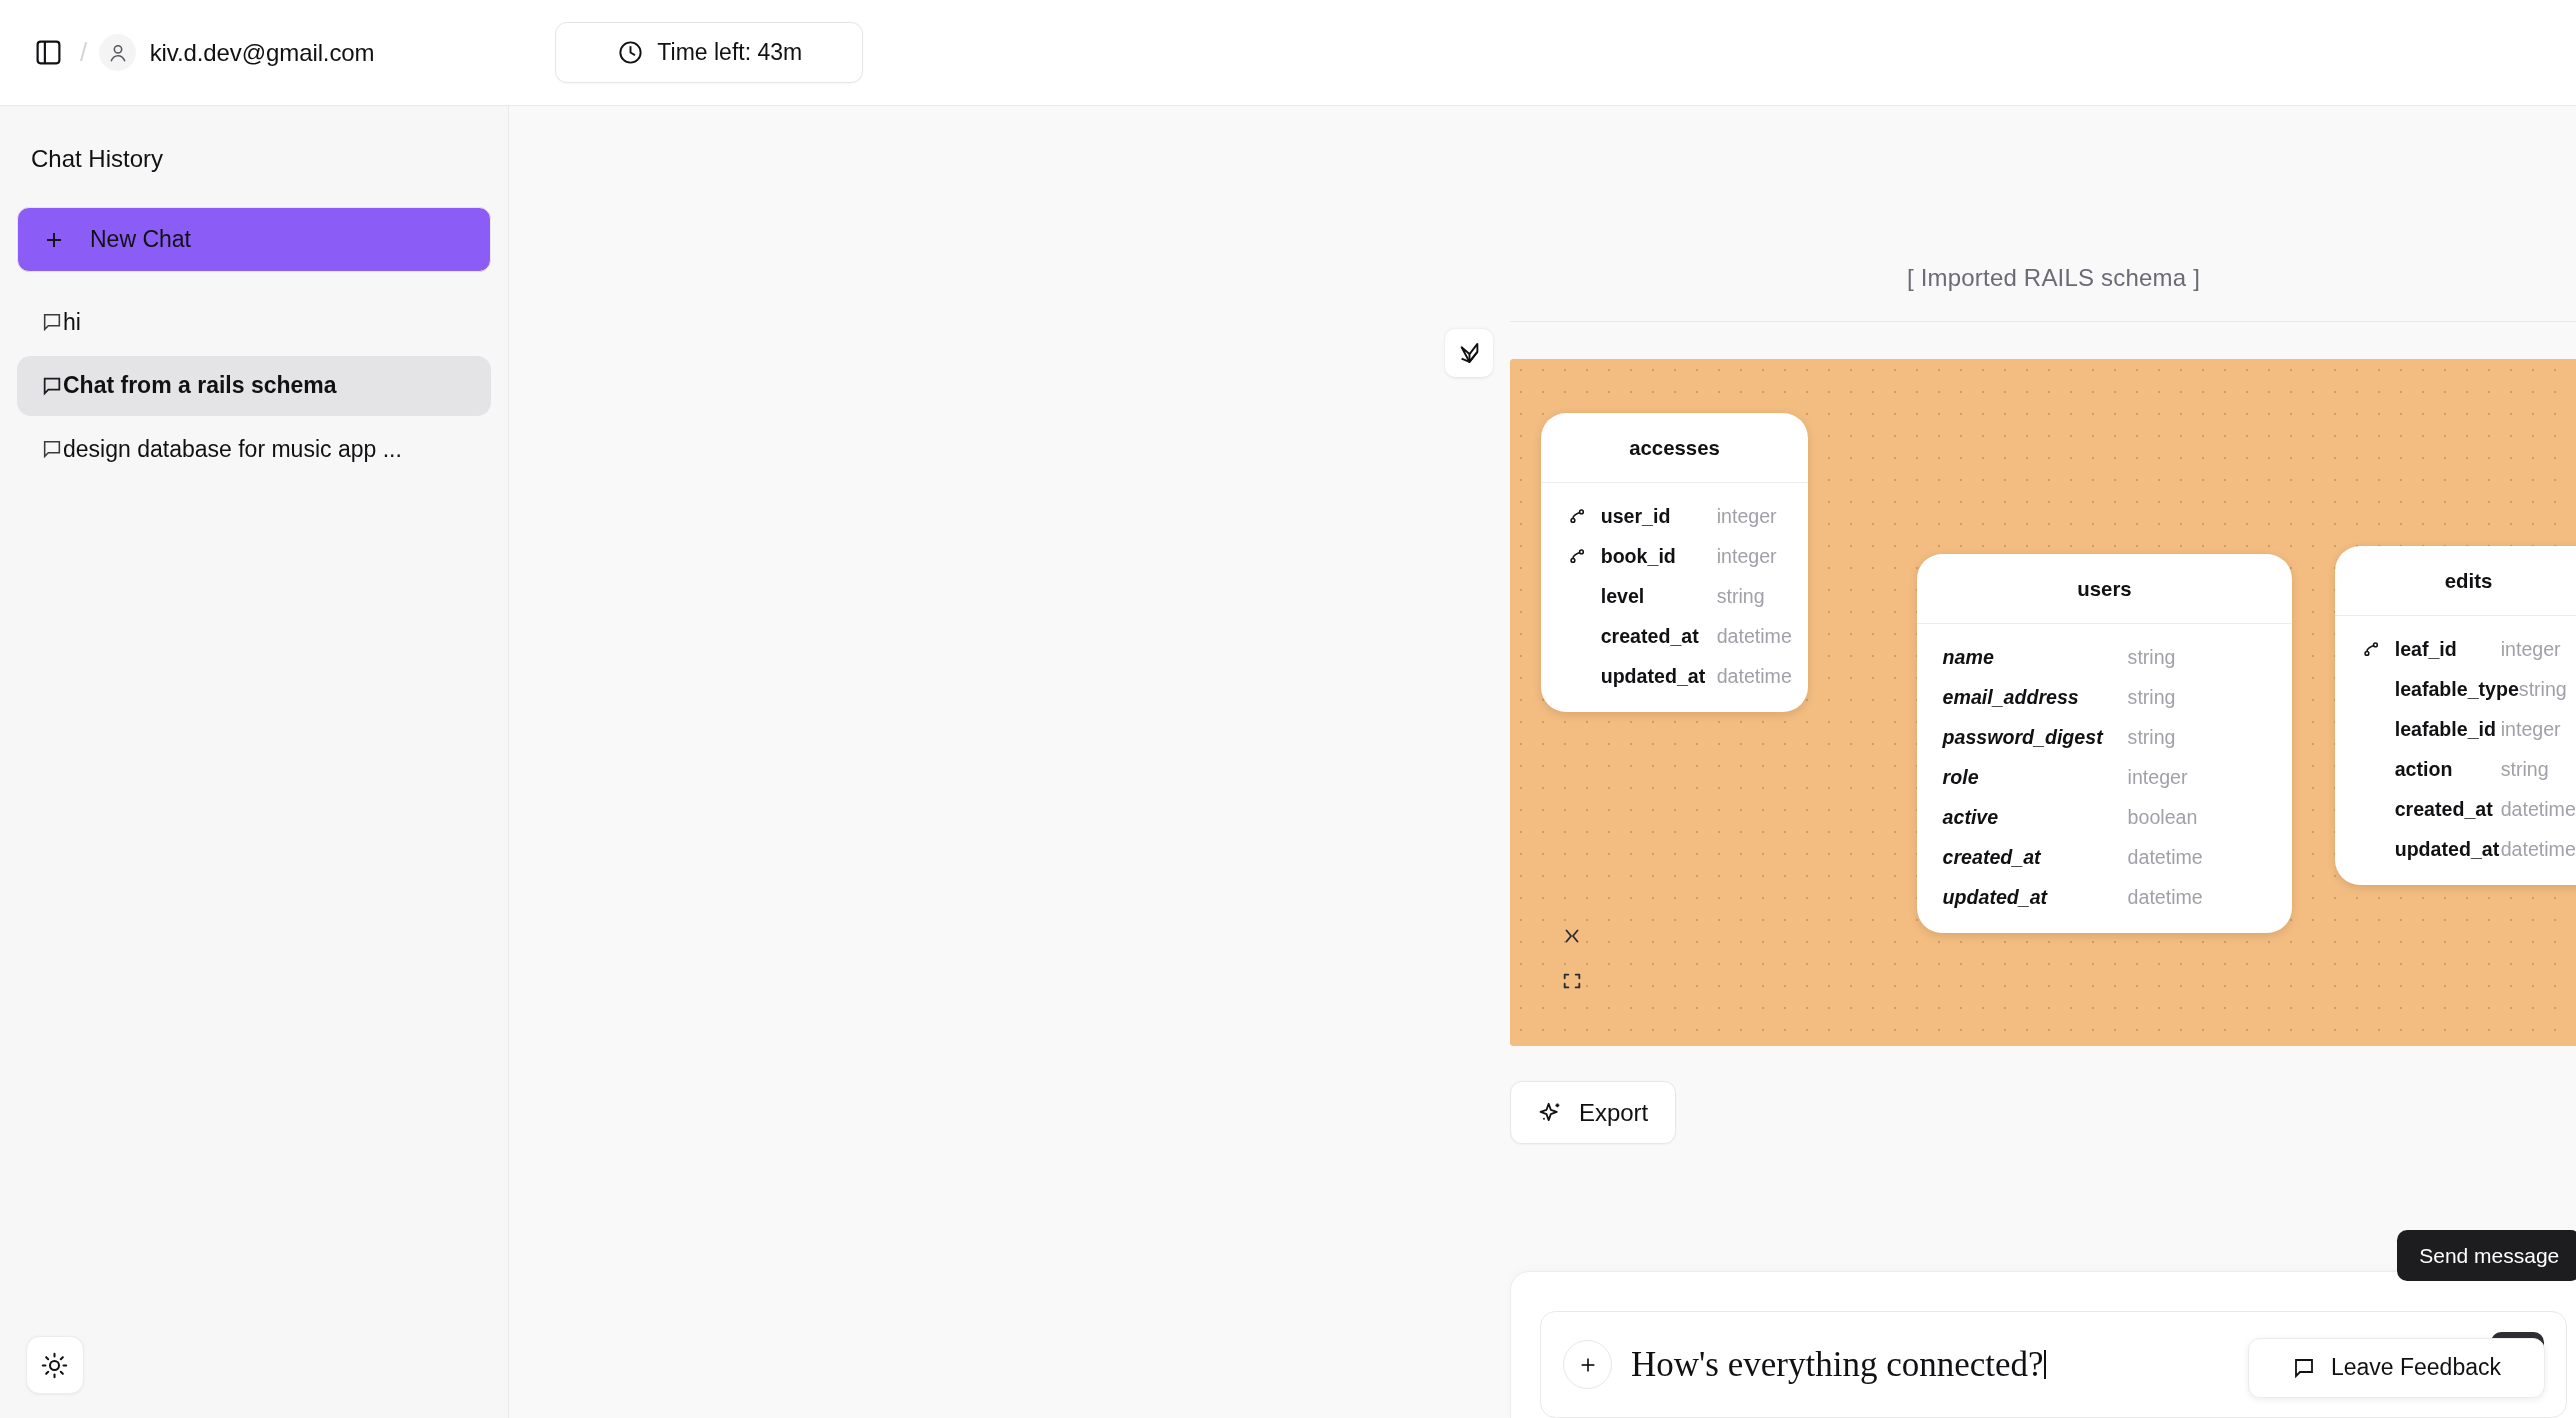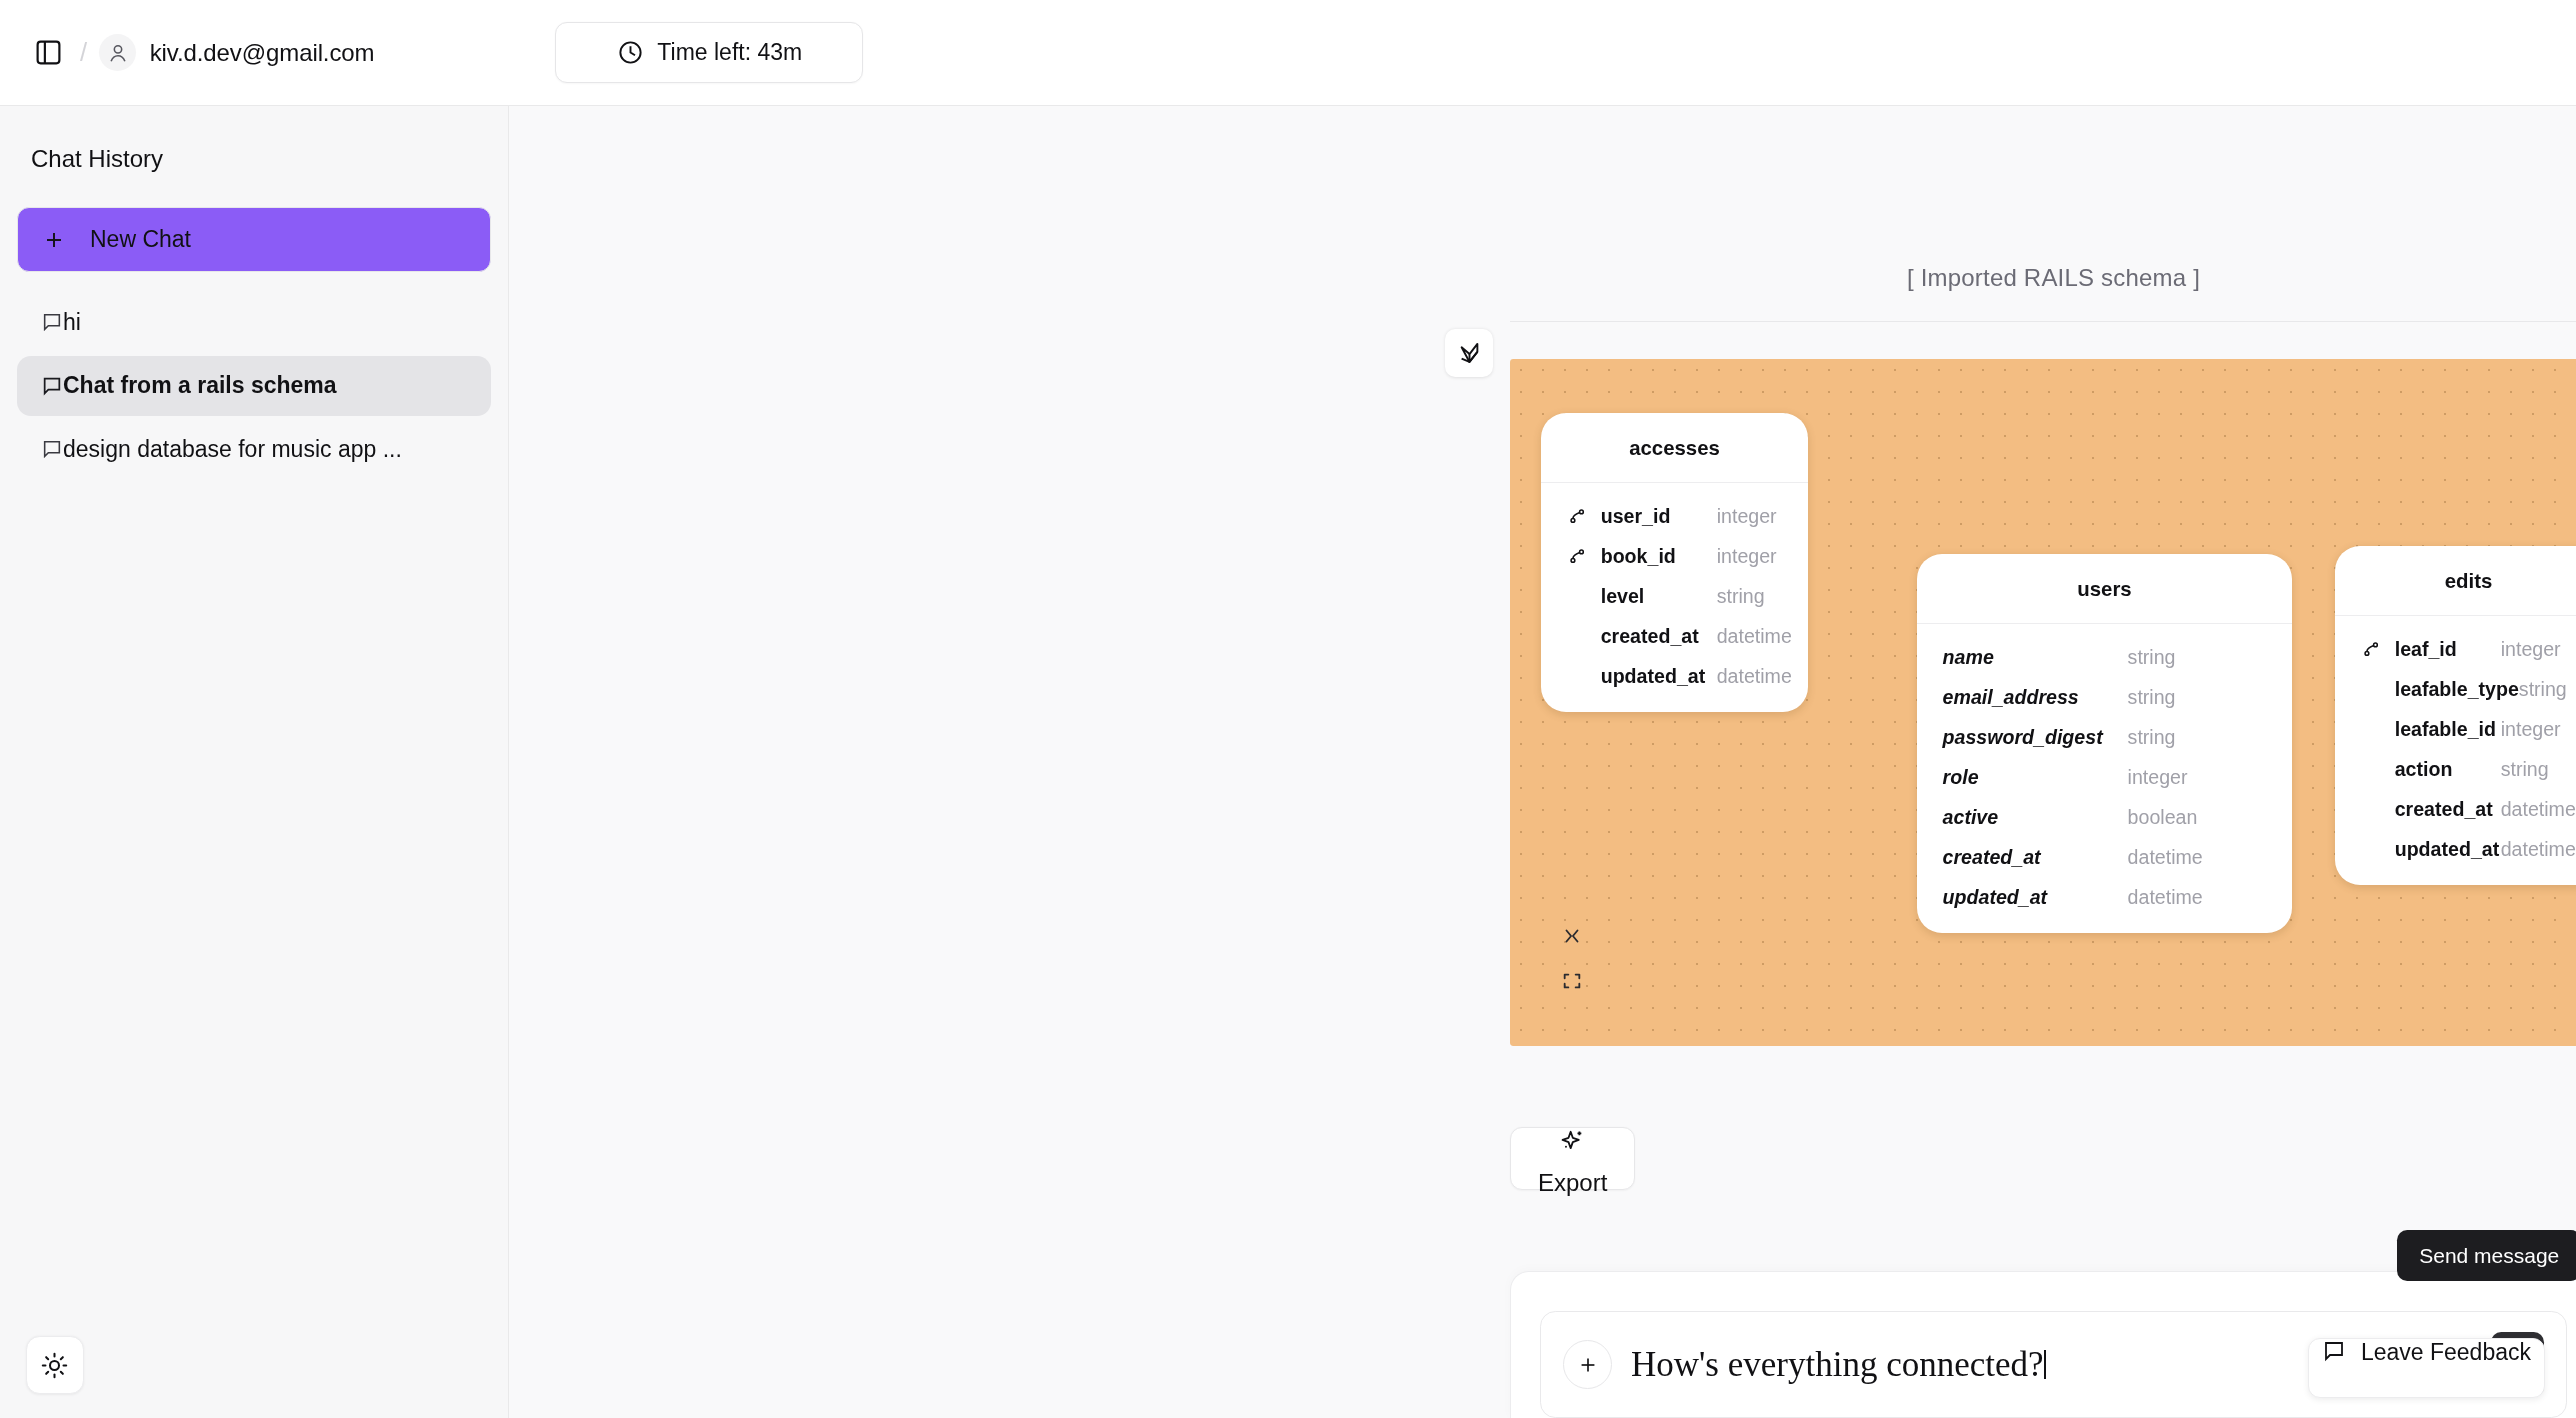--- a/index.html
+++ b/index.html
@@ -136,27 +136,26 @@
 
   
   .node-accesses { left: 31px; top: 54px; width: 267px; }
   .node-accesses .col-name { flex: 0 0 116px; }
   .node-users { left: 407px; top: 195px; width: 375px; }
   .node-users .col-name { flex: 0 0 185px; font-style: italic; }
   .node-edits { left: 825px; top: 187px; width: 267px; }
   .node-edits .col-name { flex: 0 0 106px; }
 
   .export-btn {
-    margin-top: 81px;
+    margin-top: 35px;
     display: inline-flex; align-items: center; gap: 15.3px;
-    height: 63px; padding: 0 27px;
+    height: 63px; padding: 12px 27px;
     background: #fff; border: 0.9px solid #e7e7e9; border-radius: 12px;
     font-size: 24px; color: #111114; cursor: pointer;
     box-shadow: 0 0.9px 1.7px rgba(0,0,0,.04);
-    flex-direction: column;
   }
 
   
   .composer-shell {
     position: absolute; left: 1001px; right: 0; bottom: 0;
     width: 1087px;
     background: #ffffff;
     border: 0.9px solid #ececee;
     border-bottom: none;
     border-radius: 19px 19px 0 0;
@@ -192,23 +191,23 @@
   }
   .tooltip {
     position: absolute; right: -15.3px; top: -82px;
     background: #1d1d20; color: #fff;
     font-size: 21px; padding: 13.6px 22px; border-radius: 10.2px;
     white-space: nowrap;
   }
 
   .feedback-btn {
     position: absolute; right: 31px; bottom: 20.4px;
-    height: 60px; padding: 0 13px;
+    height: 60px; padding: 0 43px;
     background: #fff; border: 0.9px solid #ececee; border-radius: 12px;
-    display: inline-flex; align-items: flex-start; gap: 15.3px;
+    display: inline-flex; align-items: center; gap: 15.3px;
     font-size: 23px; color: #111114; cursor: pointer; z-index: 60;
     box-shadow: 0 1.7px 6.8px rgba(0,0,0,.07);
   }
   svg { display: block; }
 </style>
 </head>
 <body>
 
 <div class="app">
 

